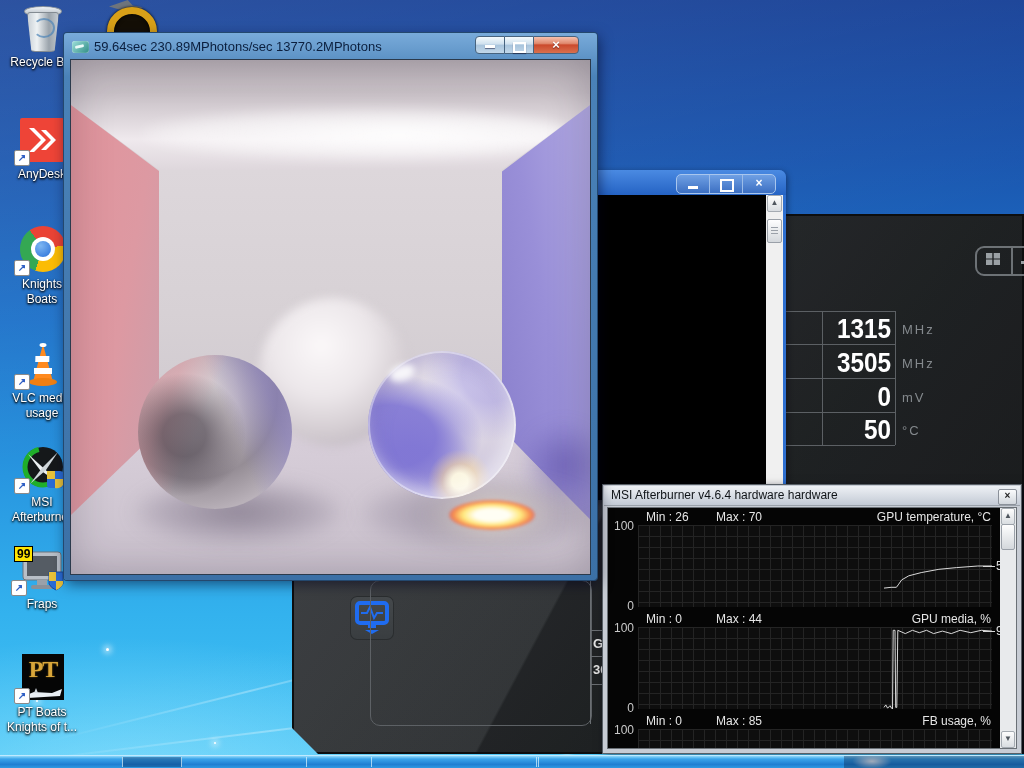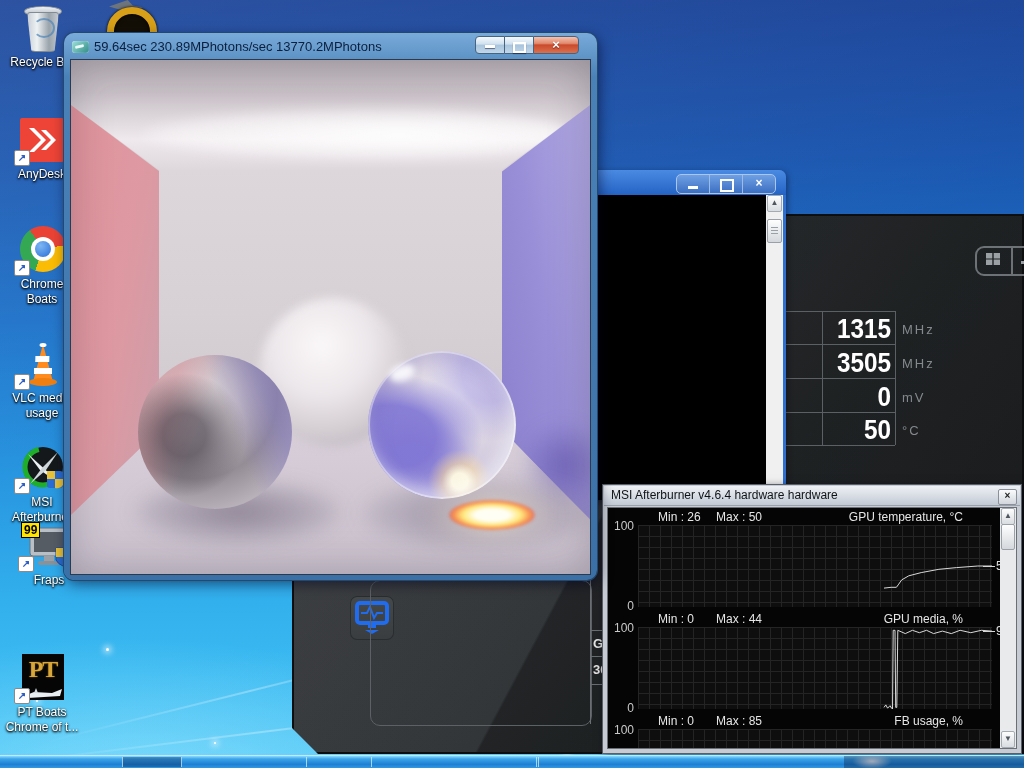--- a/index.html
+++ b/index.html
@@ -124,34 +124,34 @@
   #hm-title{position:absolute;left:1px;top:1px;right:1px;height:19px;
     background:linear-gradient(180deg,#eef1f5,#c3cad5);border-bottom:1px solid #9aa1aa;
     font-size:12px;color:#101418;line-height:19px;padding-left:7px;}
   #hm-close{position:absolute;right:3px;top:3px;width:17px;height:14px;
     background:linear-gradient(180deg,#fafbfc,#d2d7dd);border:1px solid #8a9099;border-radius:2px;
     text-align:center;font:bold 10px "Liberation Sans",sans-serif;line-height:12px;color:#222;}
   #hm-content{position:absolute;left:4px;top:22px;right:4px;bottom:4px;background:#050505;
     border:1px solid #6a7076;overflow:hidden;}
   .graph{position:absolute;left:0;right:17px;height:100px;}
   .g-head{position:absolute;left:30px;right:4px;top:0;height:14px;color:#e6e6e6;font-size:12px;}
-  .g-head .mn{position:absolute;left:20px;}
+  .g-head .mn{position:absolute;left:8px;}
   .g-head .mx{position:absolute;left:78px;}
-  .g-head .nm{position:absolute;right:32px;text-align:center;}
+  .g-head .nm{position:absolute;right:4px;text-align:center;}
   .g-ylab{position:absolute;left:0;width:26px;text-align:right;color:#c9c9c9;font-size:12px;}
   .g-plot{position:absolute;left:30px;top:15px;width:354px;height:82px;background:#0e0e0e;
     background-image:linear-gradient(#242424 1px,transparent 1px),
                      linear-gradient(90deg,#242424 1px,transparent 1px);
     background-size:11px 11px;}
   .g-cur{position:absolute;left:388px;width:26px;color:#e0e0e0;font-size:12px;}
   .g-cur::before{content:"";position:absolute;left:-13px;top:7px;width:12px;height:1px;background:#d8d8d8;}
   .plot-svg{position:absolute;left:0;top:0;}
 
   
-  #render-window{left:64px;top:33px;width:533px;height:547px;z-index:5;border-radius:10px;
+  #render-window{left:64px;top:33px;width:533px;height:547px;z-index:5;border-radius:3px;
     background:linear-gradient(180deg,#79abda 0%,#4a82b8 8%,#3b70a6 100%);
     box-shadow:0 0 0 1px #24486e,2px 4px 14px rgba(0,0,30,.55);box-sizing:border-box;}
   #rw-title{position:absolute;left:10px;top:6px;right:140px;height:18px;color:#0b1f3e;
     font-size:13px;white-space:nowrap;overflow:hidden;}
   #rw-appicon{position:absolute;left:8px;top:8px;width:17px;height:12px;border-radius:3px;
     background:linear-gradient(135deg,#9fe0da,#2f8d86);box-shadow:inset 0 0 1px #fff;}
   #rw-appicon::after{content:"";position:absolute;left:3px;top:4px;width:9px;height:3px;
     background:#eafaf8;border-radius:2px;transform:rotate(-12deg);}
   .rw-btns{position:absolute;right:18px;top:3px;height:18px;display:flex;}
   .rw-btn{height:18px;border:1px solid #47637e;box-sizing:border-box;position:relative;
@@ -264,21 +264,21 @@
     <div class="scut">↗</div>
   </div>
   <div class="lbl">AnyDesk</div>
 </div>
 
 <div class="dicon" style="top:226px;">
   <div class="art">
     <div class="chrome"></div>
     <div class="scut">↗</div>
   </div>
-  <div class="lbl"><span>Chrome</span><br>
+  <div class="lbl"><span>Knights</span><br>
     <span>Boats</span></div>
 </div>
 
 <div class="dicon" style="top:340px;">
   <div class="art">
     <svg class="vlc" viewBox="0 0 46 48">
       <polygon points="23,4 33,42 13,42" fill="#ff8a1e"></polygon>
       <rect x="16" y="16" width="14" height="6" fill="#fff" transform="skewX(-2)"></rect>
       <rect x="14" y="28" width="18" height="6" fill="#fff"></rect>
       <ellipse cx="23" cy="42" rx="14" ry="4" fill="#f07f12"></ellipse>
@@ -300,21 +300,21 @@
       <rect x="27" y="27" width="16" height="17" rx="3" fill="#2a6cd4"></rect>
       <path d="M27 27 h8 v8 h-8 Z" fill="#e8c23a"></path>
       <path d="M35 35 h8 v6 a8 8 0 0 1 -8 3 Z" fill="#e8c23a"></path>
     </svg>
     <div class="scut">↗</div>
   </div>
   <div class="lbl"><span>MSI</span><br>
     <span>Afterburner</span></div>
 </div>
 
-<div class="dicon" style="top:522px;margin-left:7px;">
+<div class="dicon" style="top:546px;">
   <div class="art" style="width:56px;">
     <svg class="fraps" viewBox="0 0 50 48">
       <rect x="8" y="6" width="38" height="28" rx="3" fill="#b8bfc7" stroke="#6d747c"></rect>
       <rect x="12" y="10" width="30" height="20" fill="#555c64"></rect>
       <rect x="22" y="34" width="10" height="5" fill="#9aa1a9"></rect>
       <rect x="16" y="39" width="22" height="4" rx="2" fill="#8a9199"></rect>
       <path d="M34 26 h14 v12 a14 12 0 0 1 -7 6 a14 12 0 0 1 -7 -6 Z" fill="#2a6cd4" stroke="#1a4a9a"></path>
       <path d="M34 26 h7 v9 h-7 Z" fill="#e8c23a"></path>
       <path d="M41 35 h7 v3 a13 11 0 0 1 -7 6 Z" fill="#e8c23a"></path>
     </svg>
@@ -329,21 +329,21 @@
     <div class="pt">
       <div class="mono">PT</div>
       <svg width="42" height="16" style="position:absolute;left:0;bottom:0;">
         <path d="M2 12 L12 8 L30 9 L40 5 L38 12 L6 14 Z" fill="#e8edf2"></path>
         <path d="M14 4 L16 9 L12 9 Z" fill="#cfd6dc"></path>
       </svg>
     </div>
     <div class="scut">↗</div>
   </div>
   <div class="lbl"><span>PT Boats</span><br>
-    <span>Chrome of t...</span></div>
+    <span>Knights of t...</span></div>
 </div>
 
 <div id="ab-window" class="abs">
   <div class="sheen"></div>
 
   <div class="ab-line-h" style="left:380px;top:95px;width:221px;"></div>
   <div class="ab-line-h" style="left:380px;top:128px;width:221px;"></div>
   <div class="ab-line-h" style="left:380px;top:162px;width:221px;"></div>
   <div class="ab-line-h" style="left:380px;top:196px;width:221px;"></div>
   <div class="ab-line-h" style="left:380px;top:229px;width:221px;"></div>
@@ -415,21 +415,21 @@
     <span>MSI Afterburner v4.6.4 hardware hardware</span>
     <div id="hm-close">
       <span>×</span>
     </div>
   </div>
   <div id="hm-content">
 
     <div class="graph" style="top:2px;">
       <div class="g-head">
         <span class="mn">Min : 26</span>
-        <span class="mx">Max : 50</span>
+        <span class="mx">Max : 70</span>
         <span class="nm">GPU temperature, °C</span>
       </div>
       <div class="g-ylab" style="top:9px;">100</div>
       <div class="g-ylab" style="top:89px;">0</div>
       <div class="g-plot">
         <svg class="plot-svg" width="354" height="82">
             <polyline fill="none" stroke="#d8d8d8" stroke-width="1" points="246.0,63.1 253.1,62.3 258.4,62.3 260.2,59.9 263.7,54.9 270.8,50.8 283.2,47.6 300.9,44.3 318.6,42.6 339.8,41.0 354.0,41.0"></polyline>
           </svg>
       </div>
       <div class="g-cur" style="top:49px;">50</div>

